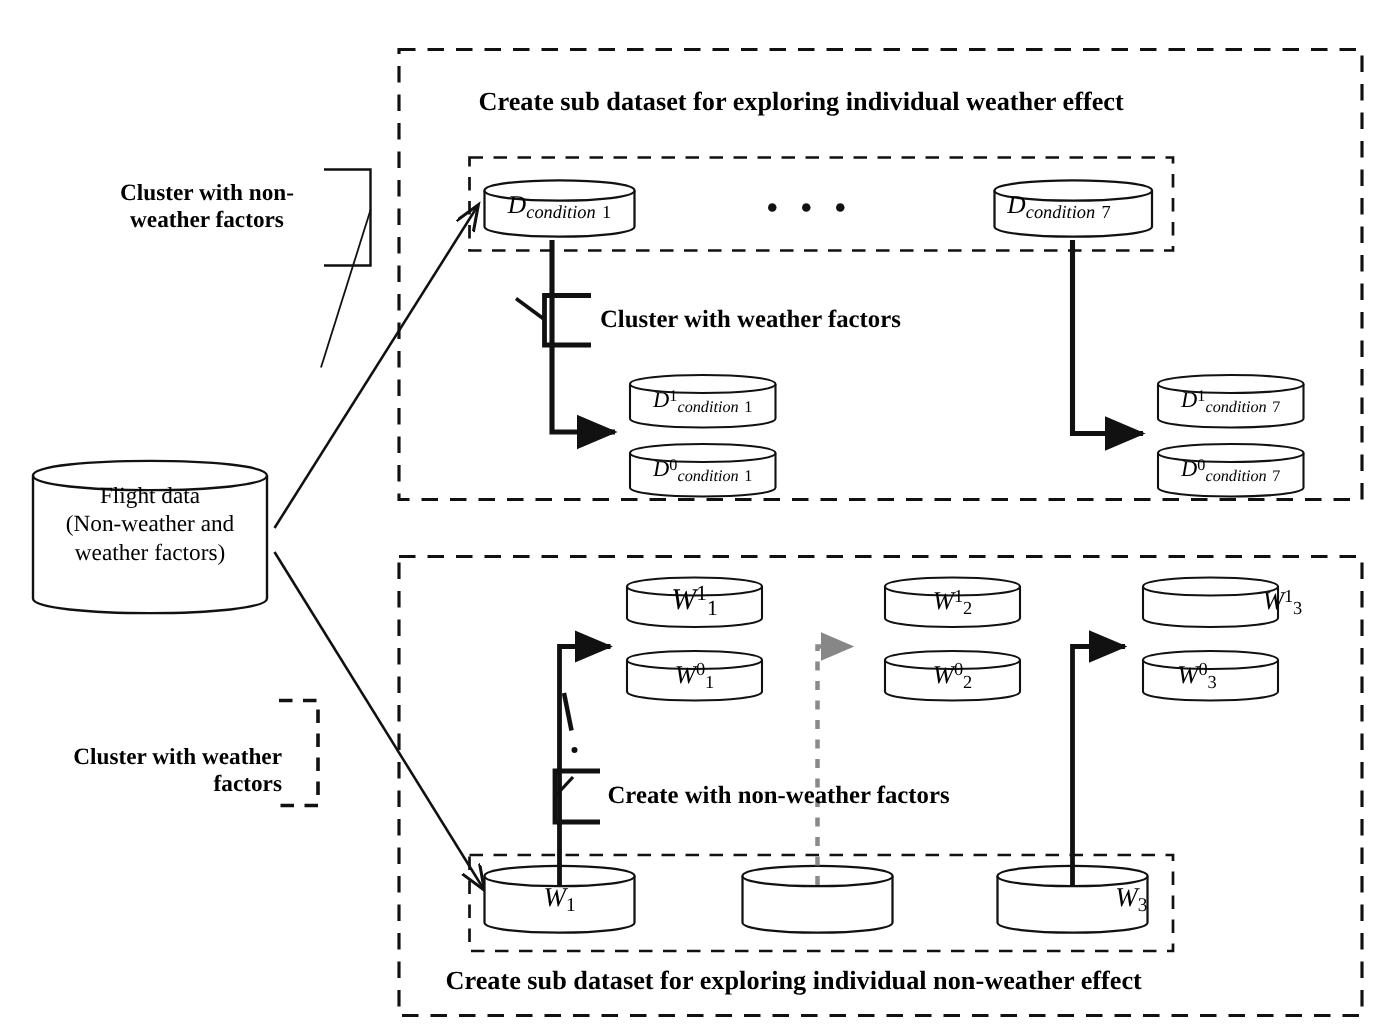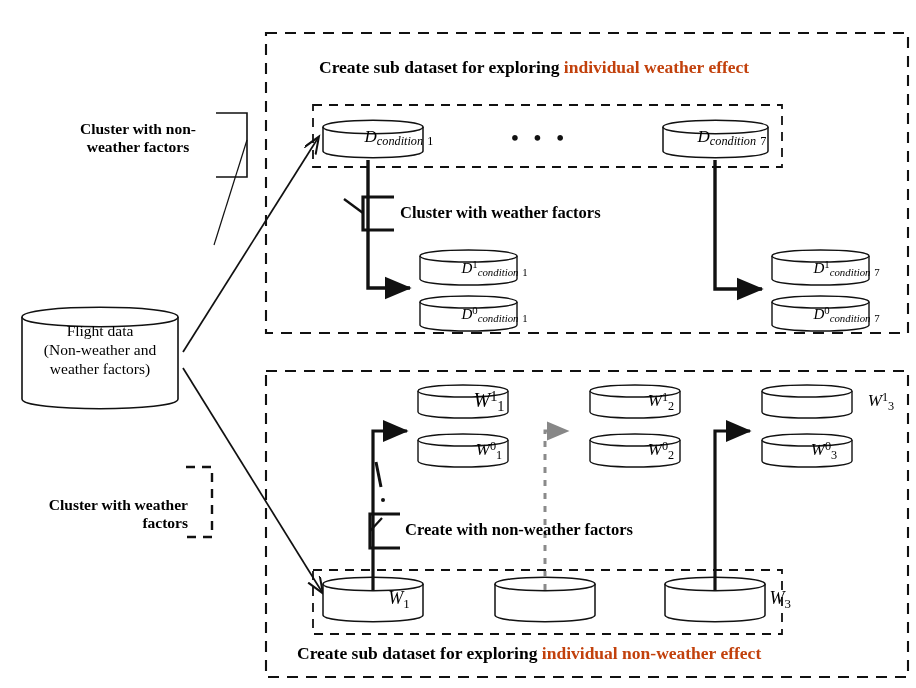--- a/index.html
+++ b/index.html
@@ -4,25 +4,25 @@
 <style>
   html,body{margin:0;padding:0;background:#ffffff;}
   body{width:916px;height:688px;position:relative;overflow:hidden;
        font-family:"Liberation Serif", serif;color:#000;}
   #stage{position:absolute;left:0;top:0;width:916px;height:688px;}
   svg#canvas{position:absolute;left:0;top:0;width:916px;height:688px;}
   .lbl{position:absolute;font-family:"Liberation Serif",serif;font-weight:bold;
        text-align:center;line-height:1.18;white-space:nowrap;}
   .cyl-label{position:absolute;font-family:"Liberation Serif",serif;
        font-style:italic;text-align:center;white-space:nowrap;
-       display:flex;align-items:center;justify-content:center;padding-left:26px;}
+       display:flex;align-items:center;justify-content:center;}
   .sub{font-size:0.72em;font-style:italic;vertical-align:-0.28em;}
   .sup{font-size:0.72em;font-style:normal;vertical-align:0.42em;}
   .plainsub{font-size:0.72em;font-style:normal;vertical-align:-0.28em;}
-  .blue{color:#c2410c;}
+  .blue{color:#000000;}
   .banner{position:absolute;font-weight:bold;white-space:nowrap;}
   .flight-txt{position:absolute;text-align:center;font-family:"Liberation Serif",serif;
        line-height:1.22;white-space:nowrap;}
 </style>
 </head>
 <body>
 
 <div id="stage">
 
   <svg id="canvas" viewBox="0 0 916 688">

